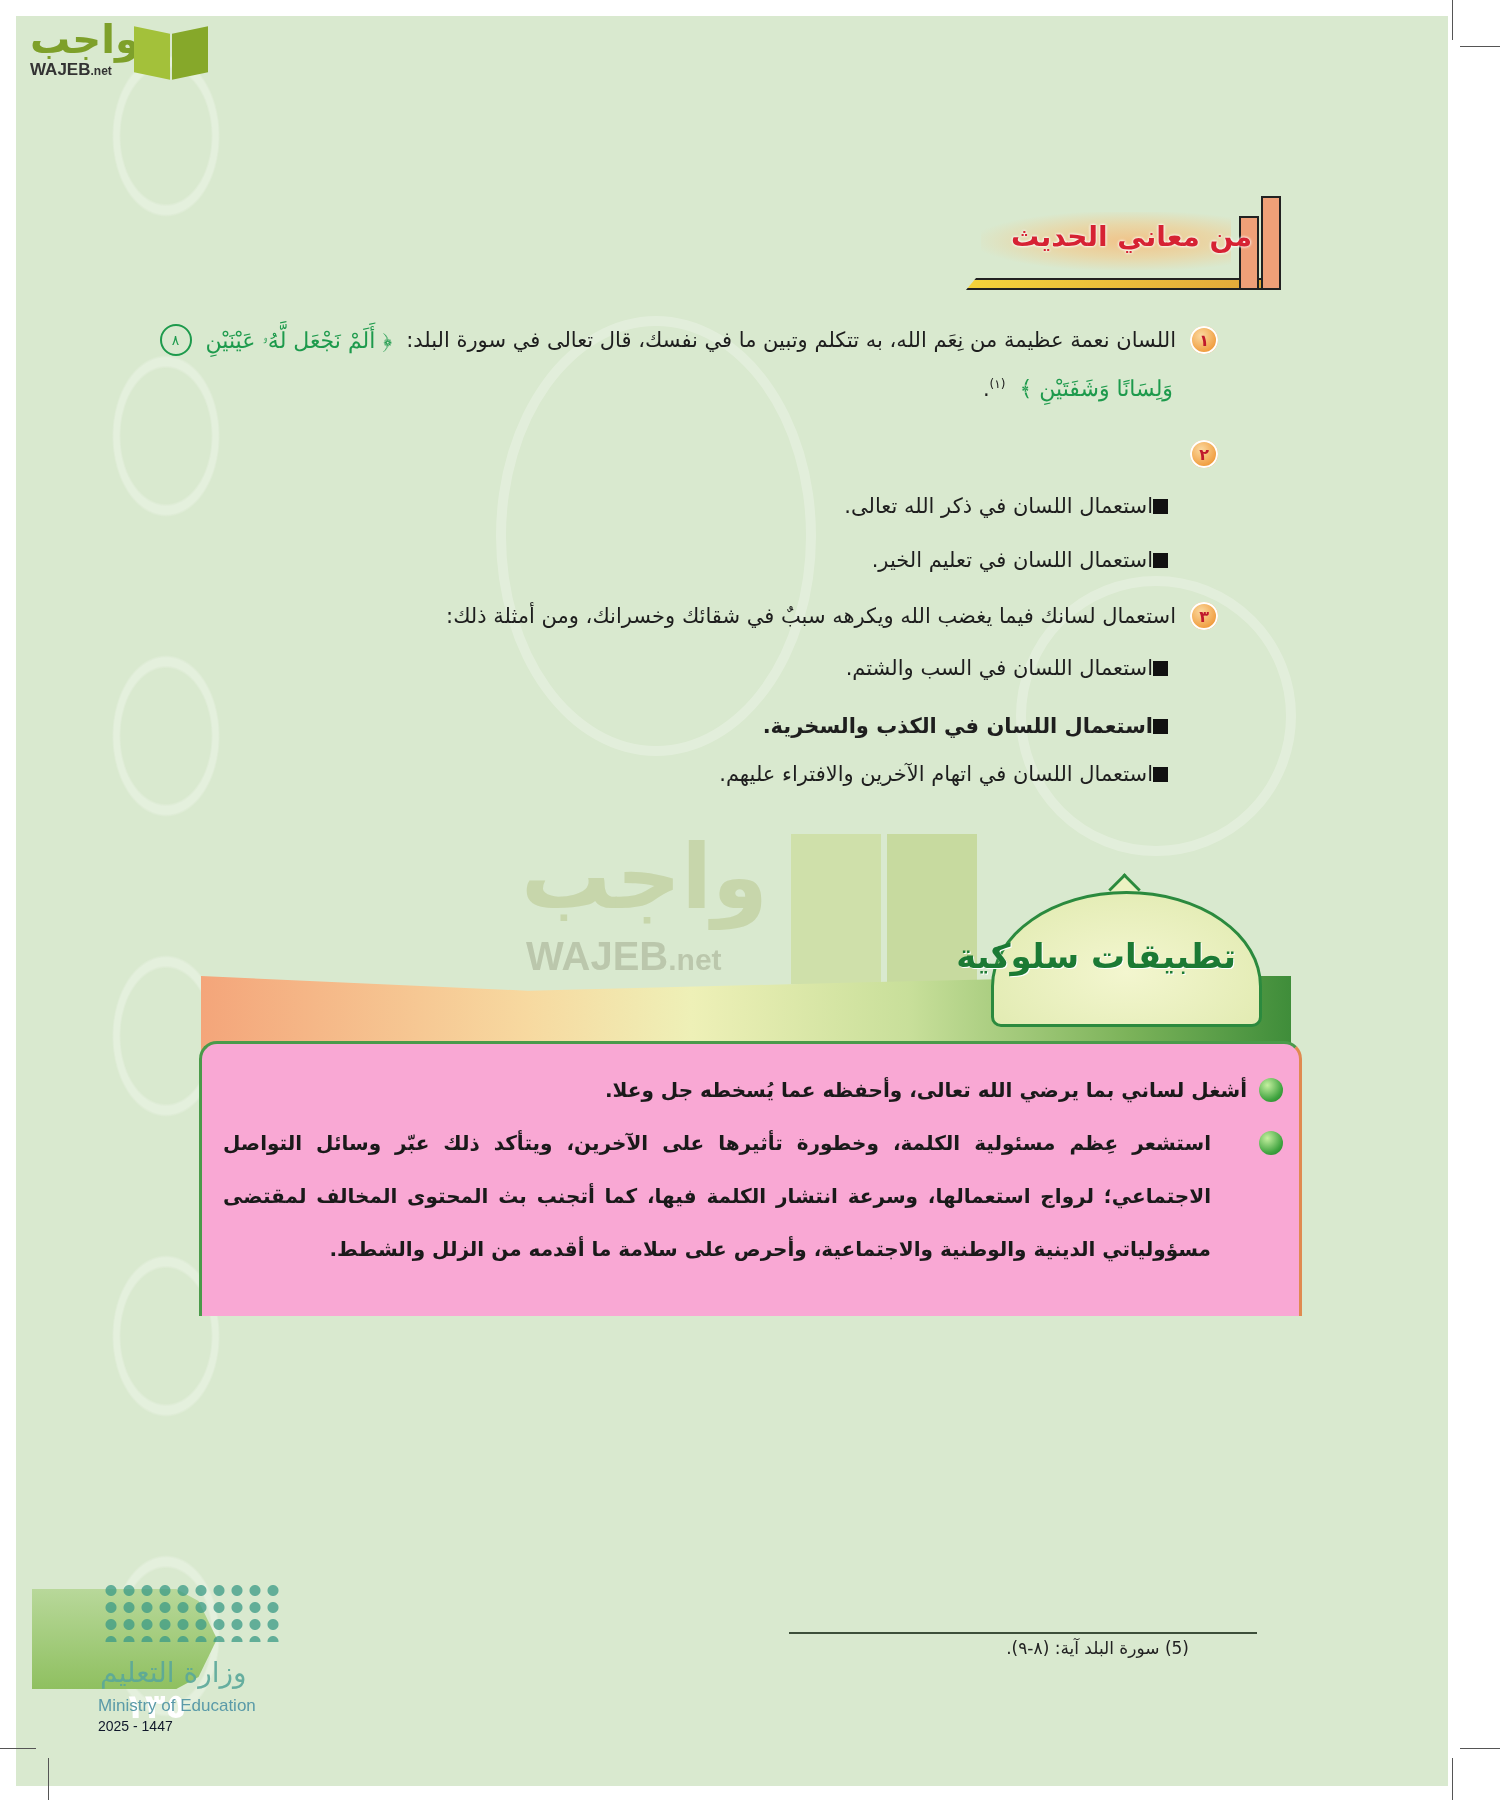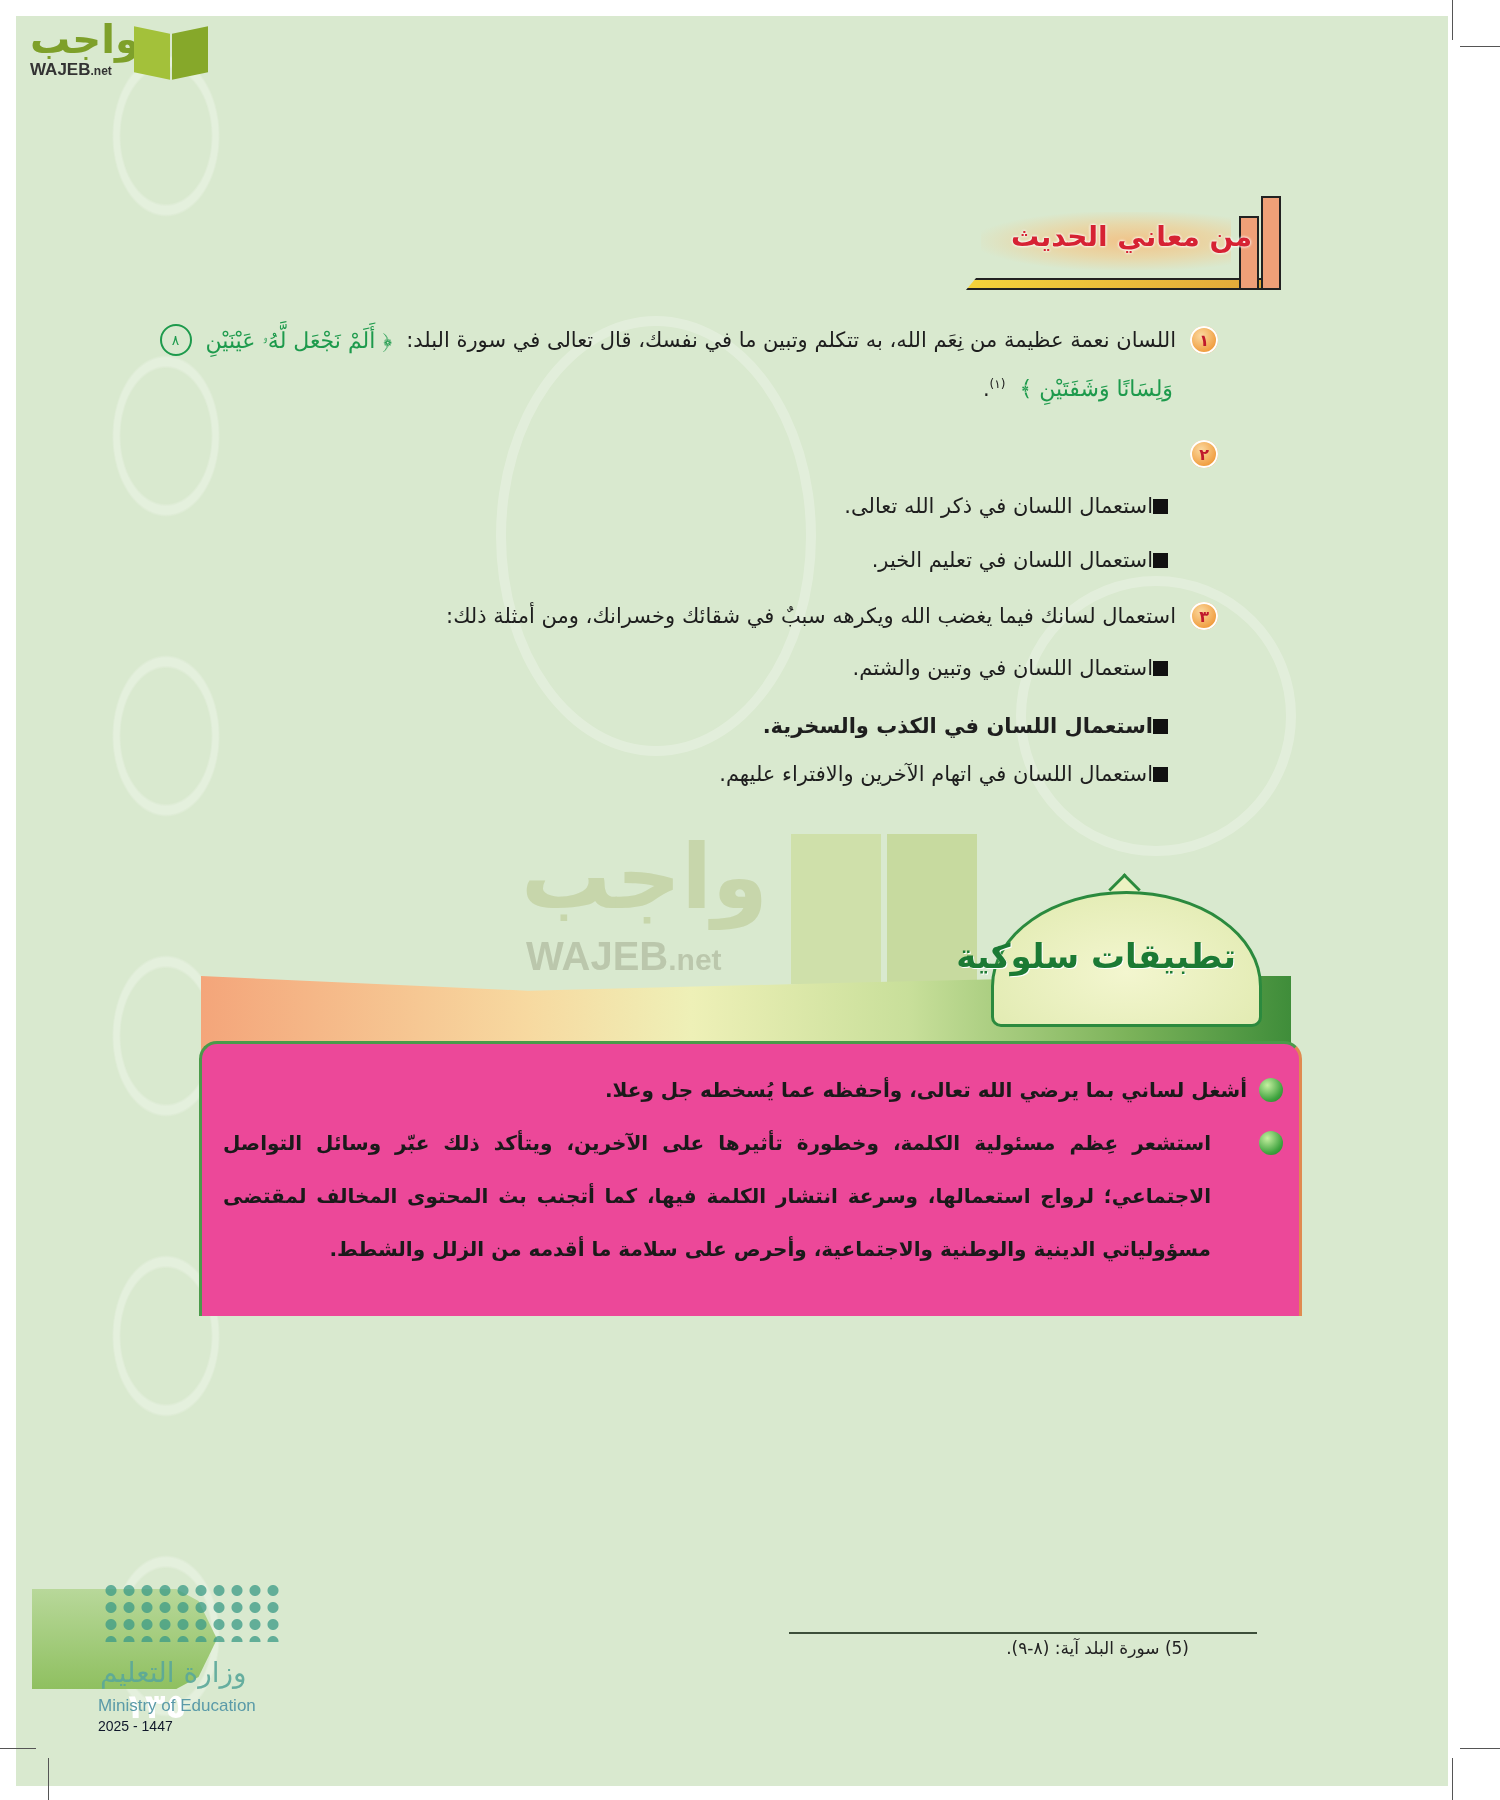--- a/index.html
+++ b/index.html
@@ -48,21 +48,21 @@
   .wm .ar { position:absolute; left:0; top:0; font-size:90px; font-weight:bold; color:#b9c78f; direction:rtl; }
   .wm .en { position:absolute; left:5px; top:110px; font-size:40px; font-weight:bold; color:#a3ad91; font-family:"Liberation Sans", sans-serif; }
   .wm .bk { position:absolute; left:270px; top:10px; width:190px; height:160px; }
   .wm .bk div { position:absolute; top:0; width:90px; height:150px; background:#c8d98c; }
 
   
   .ribbon { position:absolute; left:185px; top:960px; width:1090px; height:82px; background:linear-gradient(90deg,#f4a57a 0%,#f7d9a0 30%,#eef0b7 45%,#c8df9a 65%,#7cb35a 85%,#3f8d3a 100%); clip-path:polygon(0 0, 30% 18%, 60% 8%, 85% 0, 100% 0, 100% 100%, 0 100%); }
   .dome { position:absolute; left:975px; top:875px; width:265px; height:130px; background:radial-gradient(ellipse at 50% 60%,#f3f6cf,#dfe9ad); border:3px solid #2b8a3e; border-radius:50% 50% 10px 10px / 70% 70% 10px 10px; }
   .dome-tip { position:absolute; left:1097px; top:862px; width:20px; height:20px; border-left:3px solid #2b8a3e; border-top:3px solid #2b8a3e; transform:rotate(45deg); background:#ecf2c2; }
   .sec2-title { position:absolute; left:995px; top:920px; width:225px; text-align:center; font-size:34px; font-weight:bold; color:#1b7a34; text-shadow:1px 1px 0 #fff; direction:rtl; white-space:nowrap; }
-  .box { position:absolute; left:183px; top:1025px; width:1097px; height:272px; background:#ec4899; border:3px solid #4a9a4a; border-bottom:none; border-radius:18px 18px 0 0; border-right-color:#e08a50; }
+  .box { position:absolute; left:183px; top:1025px; width:1097px; height:272px; background:#f9a8d4; border:3px solid #4a9a4a; border-bottom:none; border-radius:18px 18px 0 0; border-right-color:#e08a50; }
   .gp { position:absolute; right:16px; display:flex; align-items:flex-start; gap:12px; direction:rtl; font-size:20px; font-weight:bold; color:#1a1a1a; line-height:53px; }
   .gdot { width:24px; height:24px; border-radius:50%; background:radial-gradient(circle at 35% 30%,#c5f0a0,#3fa33f 65%,#1e7a28); flex-shrink:0; margin-top:14px; }
 
   
   .fn-line { position:absolute; left:773px; top:1616px; width:468px; height:2px; background:#3d4f3a; }
   .fn { position:absolute; right:259px; top:1622px; direction:rtl; font-size:17px; color:#222; white-space:nowrap; }
 
   
   .pn-tab { position:absolute; left:16px; top:1573px; width:185px; height:100px; background:linear-gradient(180deg,#b8d89a,#8fc060); clip-path:polygon(0 0,78% 0,90% 12%,100% 50%,90% 88%,78% 100%,0 100%); }
   .pn { position:absolute; left:108px; top:1670px; font-size:34px; font-weight:bold; color:#fff; }
@@ -120,21 +120,21 @@
         <span class="sq"></span>
         <span>استعمال اللسان في تعليم الخير.</span>
       </div>
 
     <div class="numrow" style="top:286px;">
       <span class="num-badge">٣</span>
       <span>استعمال لسانك فيما يغضب الله ويكرهه سببٌ في شقائك وخسرانك، ومن أمثلة ذلك:</span>
     </div>
     <div class="bullet-row" style="top:340px;">
         <span class="sq"></span>
-        <span>استعمال اللسان في وتبين والشتم.</span>
+        <span>استعمال اللسان في السب والشتم.</span>
       </div>
     <div class="bullet-row" style="top:398px;font-weight:bold;">
         <span class="sq"></span>
         <span>استعمال اللسان في الكذب والسخرية.</span>
       </div>
     <div class="bullet-row" style="top:446px;">
         <span class="sq"></span>
         <span>استعمال اللسان في اتهام الآخرين والافتراء عليهم.</span>
       </div>
   </div>

